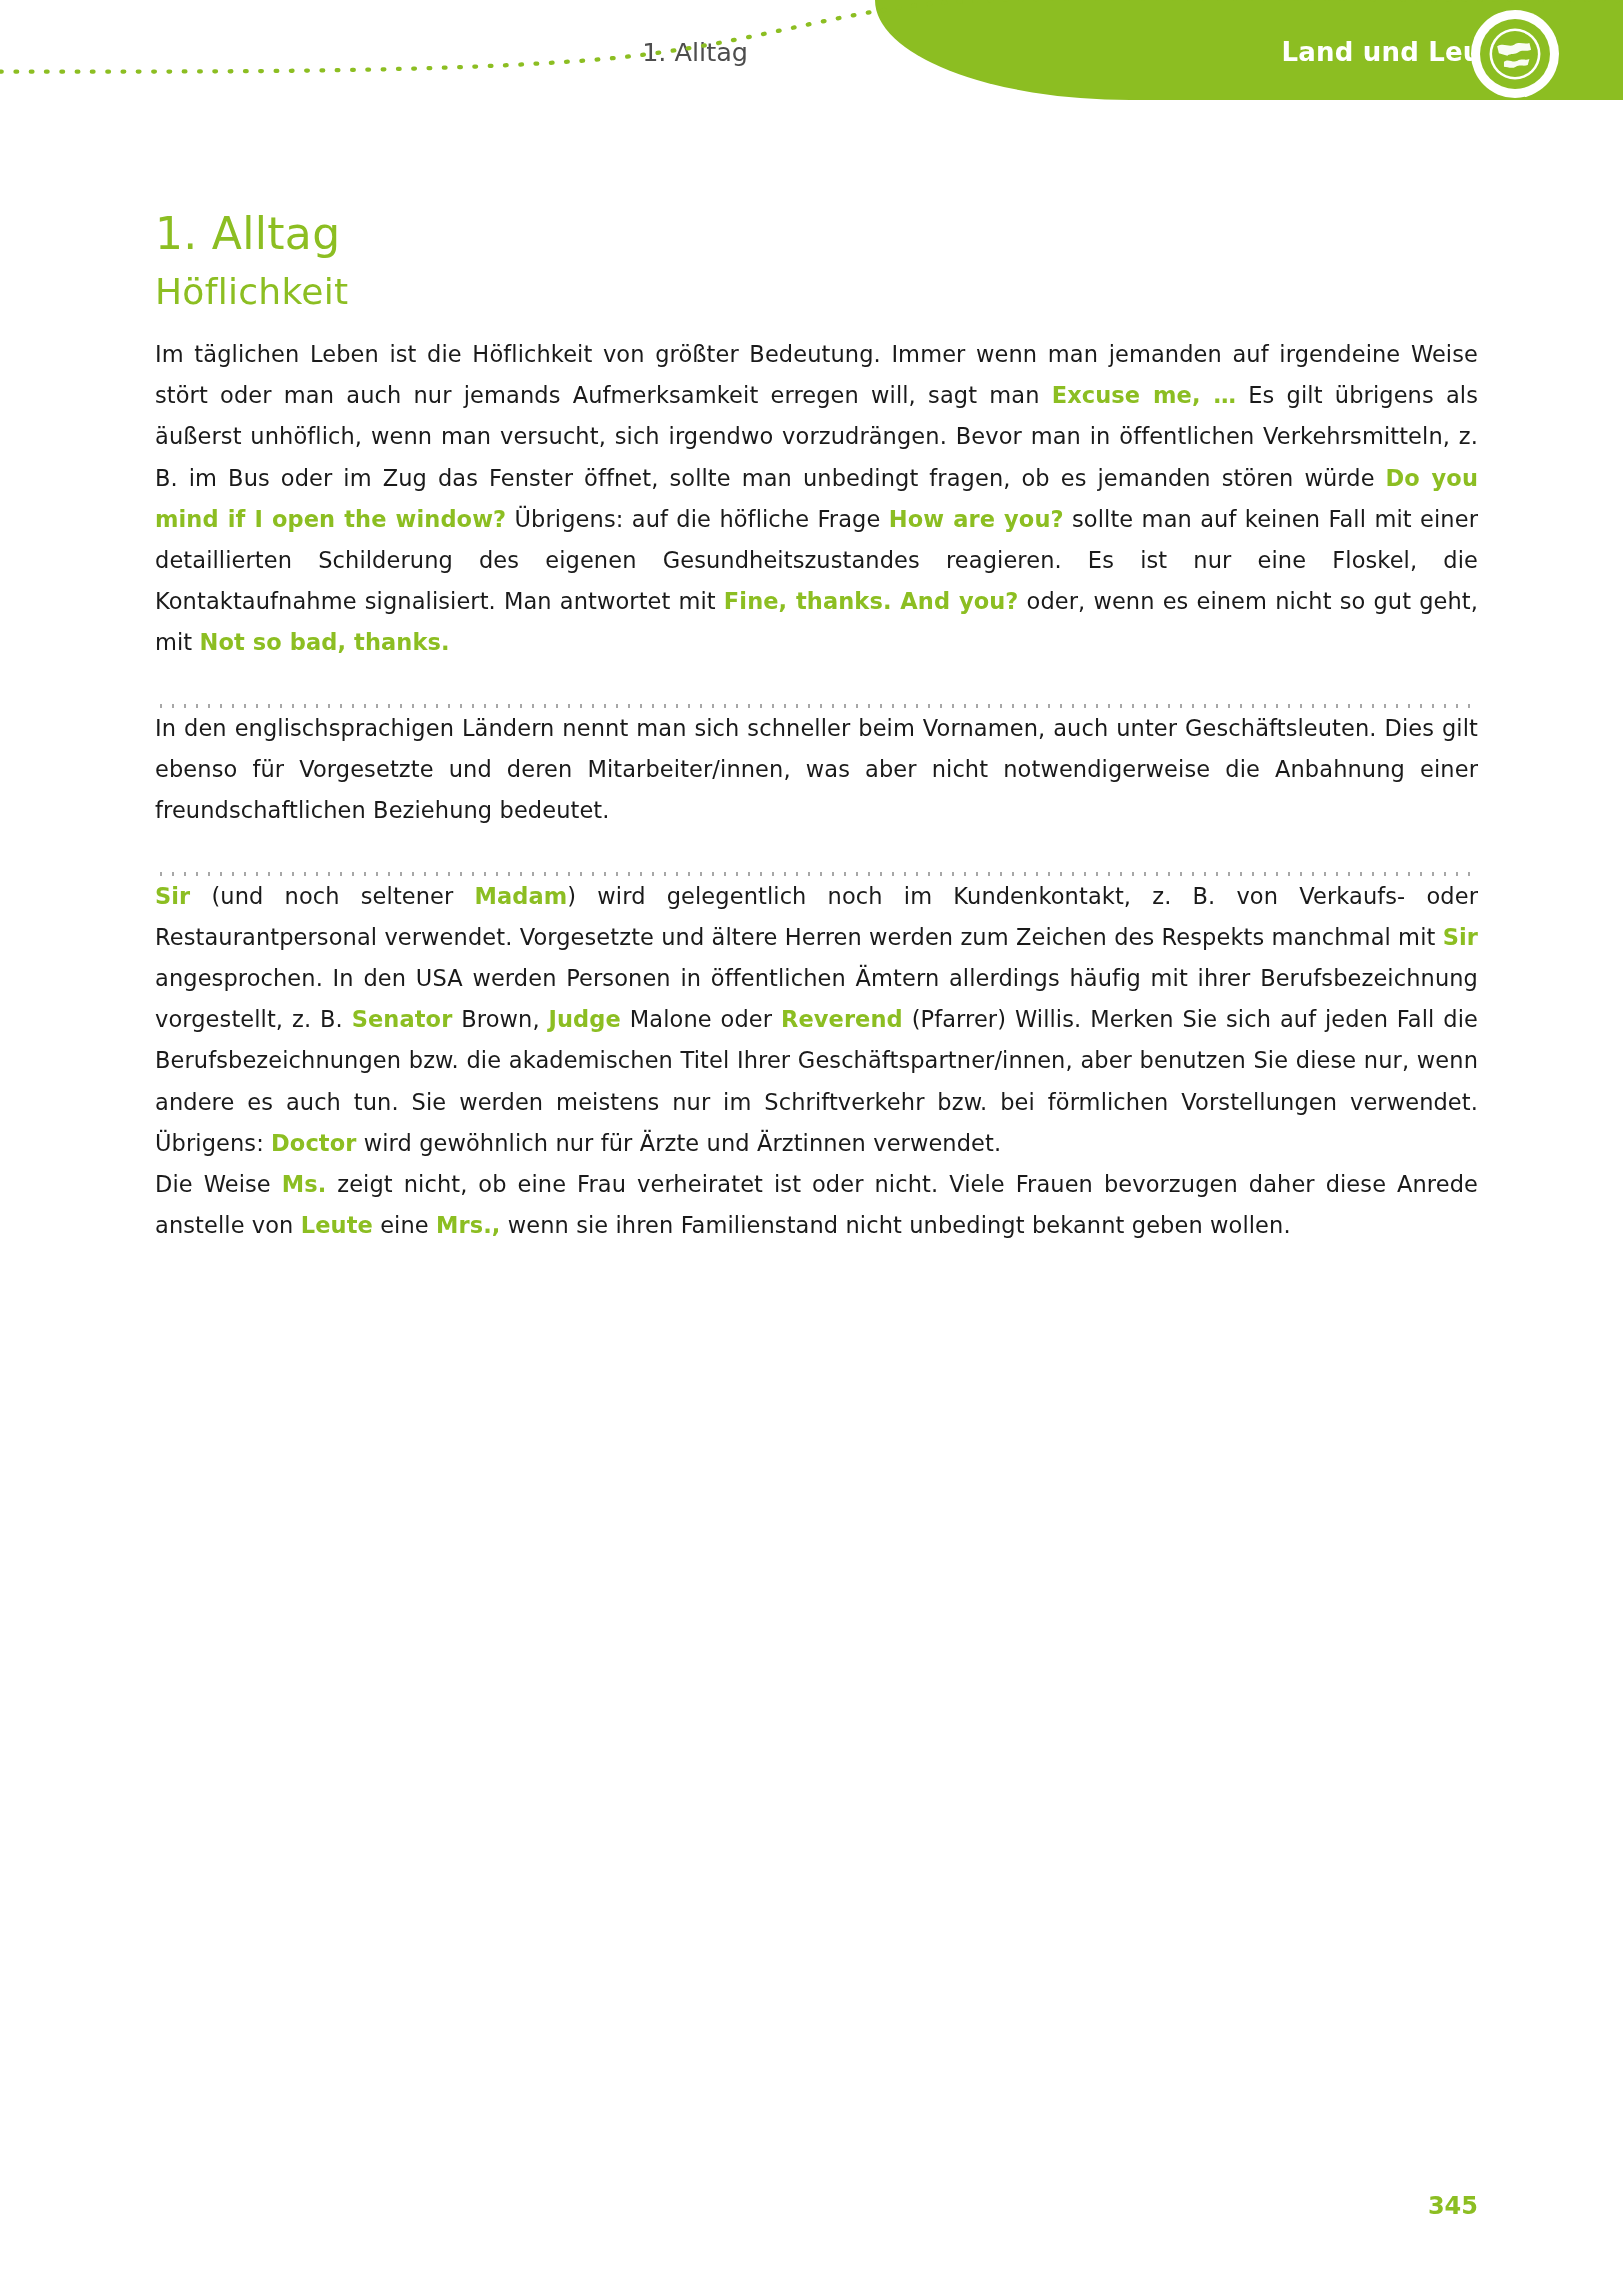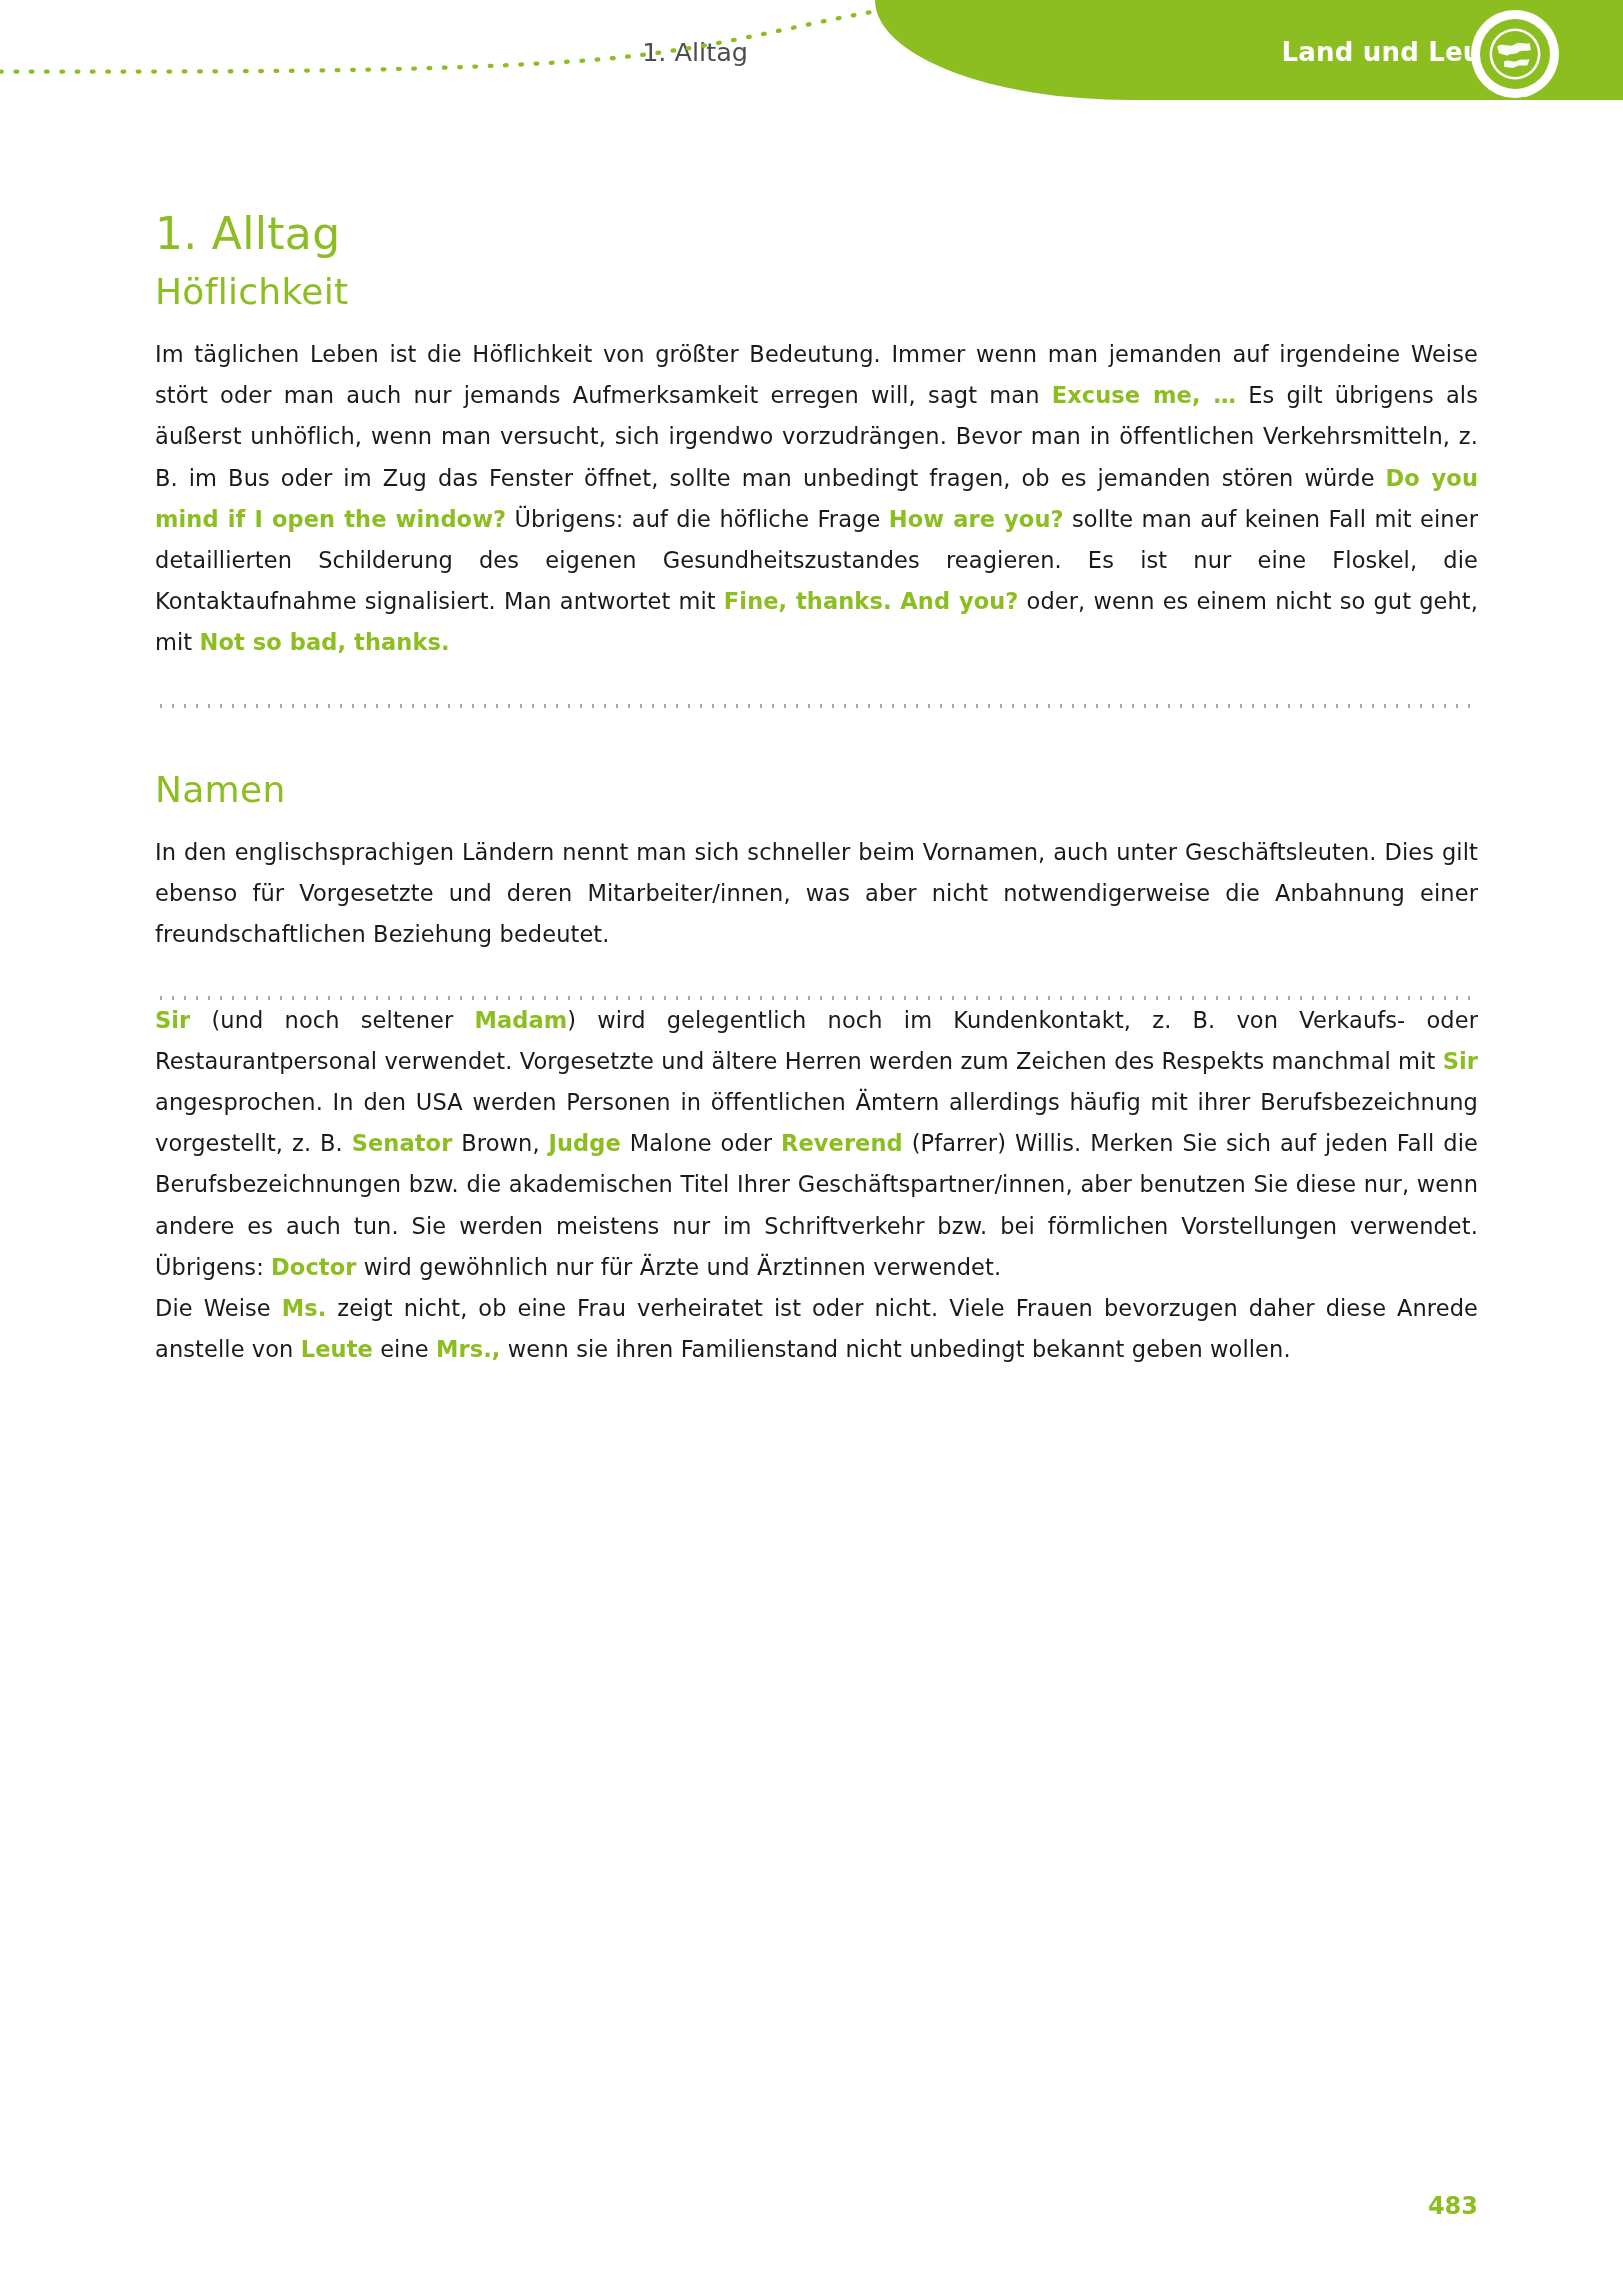--- a/index.html
+++ b/index.html
@@ -170,23 +170,22 @@
 </div>
 
 <div class="content">
 
   <h1 class="chapter-title">1. Alltag</h1>
 
   <h2 class="section-title">Höflichkeit</h2>
   <p class="para"><span>Im täglichen Leben ist die Höflichkeit von größter Bedeutung. Immer wenn man jemanden auf irgendeine Weise stört oder man auch nur jemands Aufmerksamkeit erregen will, sagt man </span><span class="hl">Excuse me, …</span><span> Es gilt übrigens als äußerst unhöflich, wenn man versucht, sich irgendwo vorzudrängen. Bevor man in öffentlichen Verkehrsmitteln, z. B. im Bus oder im Zug das Fenster öffnet, sollte man unbedingt fragen, ob es jemanden stören würde </span><span class="hl">Do you mind if I open the window?</span><span> Übrigens: auf die höfliche Frage </span><span class="hl">How are you?</span><span> sollte man auf keinen Fall mit einer detaillierten Schilderung des eigenen Gesundheitszustandes reagieren. Es ist nur eine Floskel, die Kontaktaufnahme signalisiert. Man antwortet mit </span><span class="hl">Fine, thanks. And you?</span><span> oder, wenn es einem nicht so gut geht, mit </span><span class="hl">Not so bad, thanks.</span></p>
   <div class="divider"></div>
 
-  <h2 class="section-title spaced">Namen</h2>
   <p class="para"><span>In den englischsprachigen Ländern nennt man sich schneller beim Vornamen, auch unter Geschäftsleuten. Dies gilt ebenso für Vorgesetzte und deren Mitarbeiter/innen, was aber nicht notwendigerweise die Anbahnung einer freundschaftlichen Beziehung bedeutet.</span></p>
   <div class="divider"></div>
 
   <p class="para"><span class="hl">Sir</span><span> (und noch seltener </span><span class="hl">Madam</span><span>) wird gelegentlich noch im Kundenkontakt, z. B. von Verkaufs- oder Restaurantpersonal verwendet. Vorgesetzte und ältere Herren werden zum Zeichen des Respekts manchmal mit </span><span class="hl">Sir</span><span> angesprochen. In den USA werden Personen in öffentlichen Ämtern allerdings häufig mit ihrer Berufsbezeichnung vorgestellt, z. B. </span><span class="hl">Senator</span><span> Brown, </span><span class="hl">Judge</span><span> Malone oder </span><span class="hl">Reverend</span><span> (Pfarrer) Willis. Merken Sie sich auf jeden Fall die Berufsbezeichnungen bzw. die akademischen Titel Ihrer Geschäftspartner/innen, aber benutzen Sie diese nur, wenn andere es auch tun. Sie werden meistens nur im Schriftverkehr bzw. bei förmlichen Vorstellungen verwendet. Übrigens: </span><span class="hl">Doctor</span><span> wird gewöhnlich nur für Ärzte und Ärztinnen verwendet.</span></p>
   <p class="para"><span>Die Weise </span><span class="hl">Ms.</span><span> zeigt nicht, ob eine Frau verheiratet ist oder nicht. Viele Frauen bevorzugen daher diese Anrede anstelle von </span><span class="hl">Leute</span><span> eine </span><span class="hl">Mrs.,</span><span> wenn sie ihren Familienstand nicht unbedingt bekannt geben wollen.</span></p>
 
 </div>
 
-<div class="pagenum">483</div>
+<div class="pagenum">345</div>
 
 
 </body></html>

